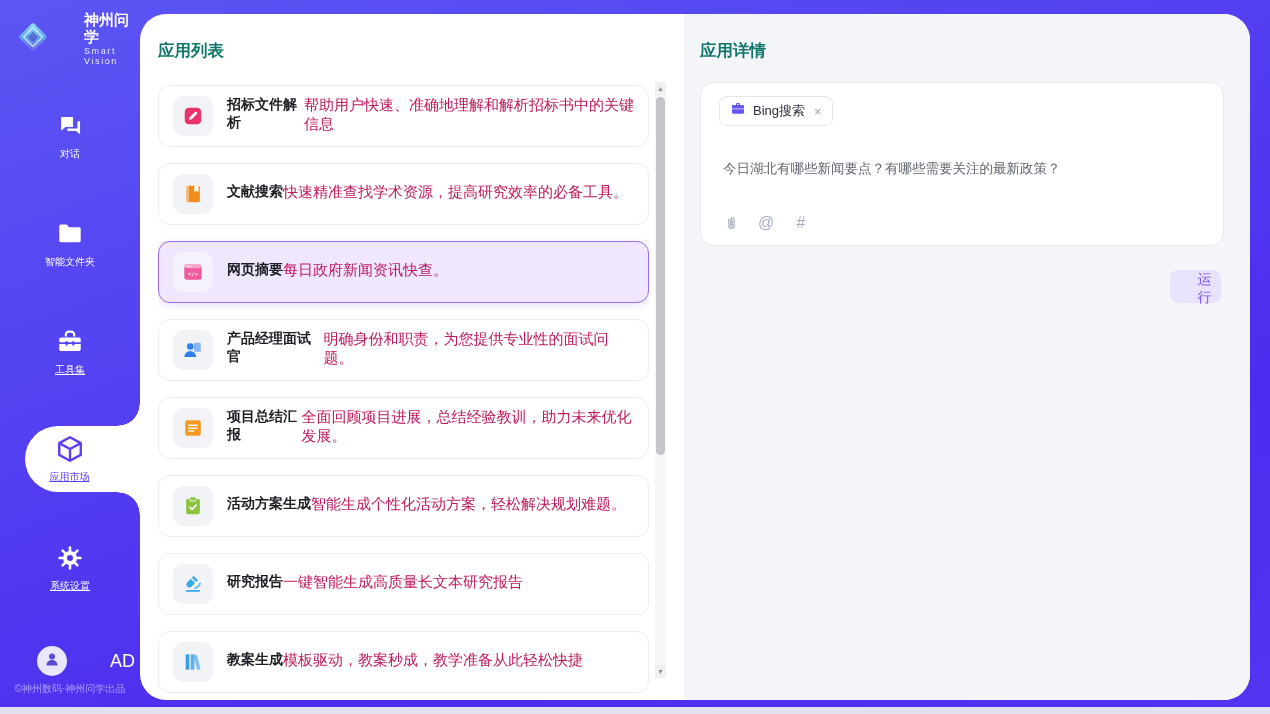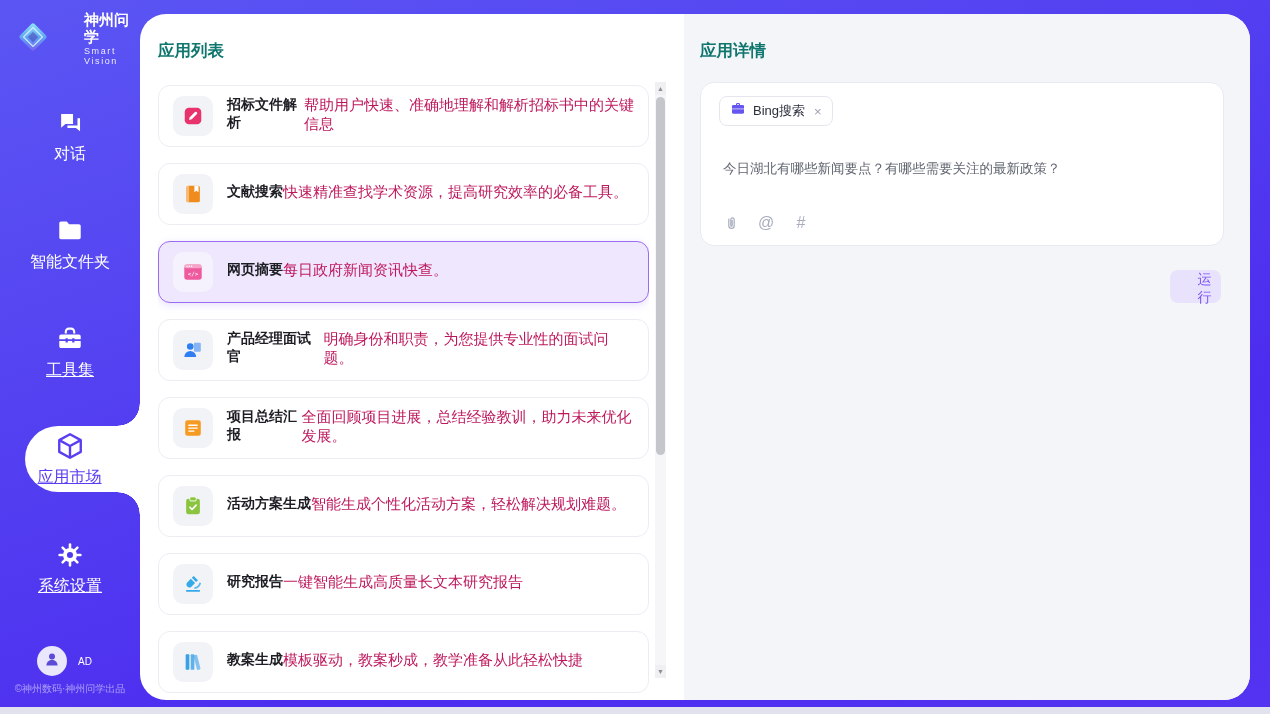--- a/index.html
+++ b/index.html
@@ -10,32 +10,32 @@
 
   
   .sidebar{position:absolute;left:0;top:0;width:140px;height:707px;}
   .logo{position:absolute;left:14px;top:11px;display:flex;align-items:center;gap:8px;}
   .logo-text{display:flex;flex-direction:column;line-height:1.15;margin-left:24px;}
   .logo-title{font-size:15px;font-weight:700;color:#fff;}
   .logo-sub{font-size:9px;color:rgba(255,255,255,.88);letter-spacing:1.6px;}
   .nav-item{position:absolute;left:0;width:140px;height:64px;cursor:pointer;}
   .nav-inner{display:flex;flex-direction:column;align-items:center;justify-content:center;gap:6px;width:100%;height:100%;}
   .nav-icon{display:flex;align-items:center;justify-content:center;height:30px;}
-  .nav-label{font-size:16px;color:#fff;}
+  .nav-label{font-size:10px;color:#fff;}
   .nav-label.u{text-decoration:underline;}
   .nav-item.active{left:25px;width:115px;height:66px;background:#fff;border-radius:33px 0 0 33px;}
   .nav-item.active .nav-inner{transform:translateX(-13px);}
   .nav-item.active .nav-label{color:#5b3df2;}
   .nav-item.active::before{content:"";position:absolute;top:-22px;right:0;width:22px;height:22px;
     background:radial-gradient(circle 22px at 0 0,rgba(0,0,0,0) 21.3px,#fff 21.8px);}
   .nav-item.active::after{content:"";position:absolute;bottom:-22px;right:0;width:22px;height:22px;
     background:radial-gradient(circle 22px at 0 100%,rgba(0,0,0,0) 21.3px,#fff 21.8px);}
   .user-row{position:absolute;left:37px;top:646px;display:flex;align-items:center;gap:11px;}
   .avatar{width:30px;height:30px;border-radius:50%;background:#eae6fb;display:flex;align-items:center;justify-content:center;}
-  .user-name{color:#fff;font-size:10px;}
+  .user-name{color:#fff;font-size:18px;margin-left:32px;}
   .sidebar-footer{position:absolute;left:0;top:682px;width:140px;text-align:center;font-size:10px;color:rgba(255,255,255,.5);}
 
   
   .main-panel{position:absolute;left:140px;top:14px;width:1110px;height:686px;background:#fff;border-radius:26px;overflow:hidden;}
   .panel-title{position:absolute;font-size:16.5px;font-weight:700;color:#0f766e;}
   .list-title{left:18px;top:26px;}
   .app-list{position:absolute;left:18px;top:68px;width:491px;height:618px;overflow:hidden;padding-top:3px;box-sizing:border-box;}
   .app-card{height:62px;border:1px solid #ececf3;border-radius:12px;margin-bottom:16px;display:flex;align-items:center;gap:14px;
     padding:0 14px;background:#fff;box-sizing:border-box;cursor:pointer;}
   .app-card.selected{background:#efe7fd;border:1.5px solid #9c6bf3;box-shadow:0 2px 8px rgba(124,85,247,.18);}

